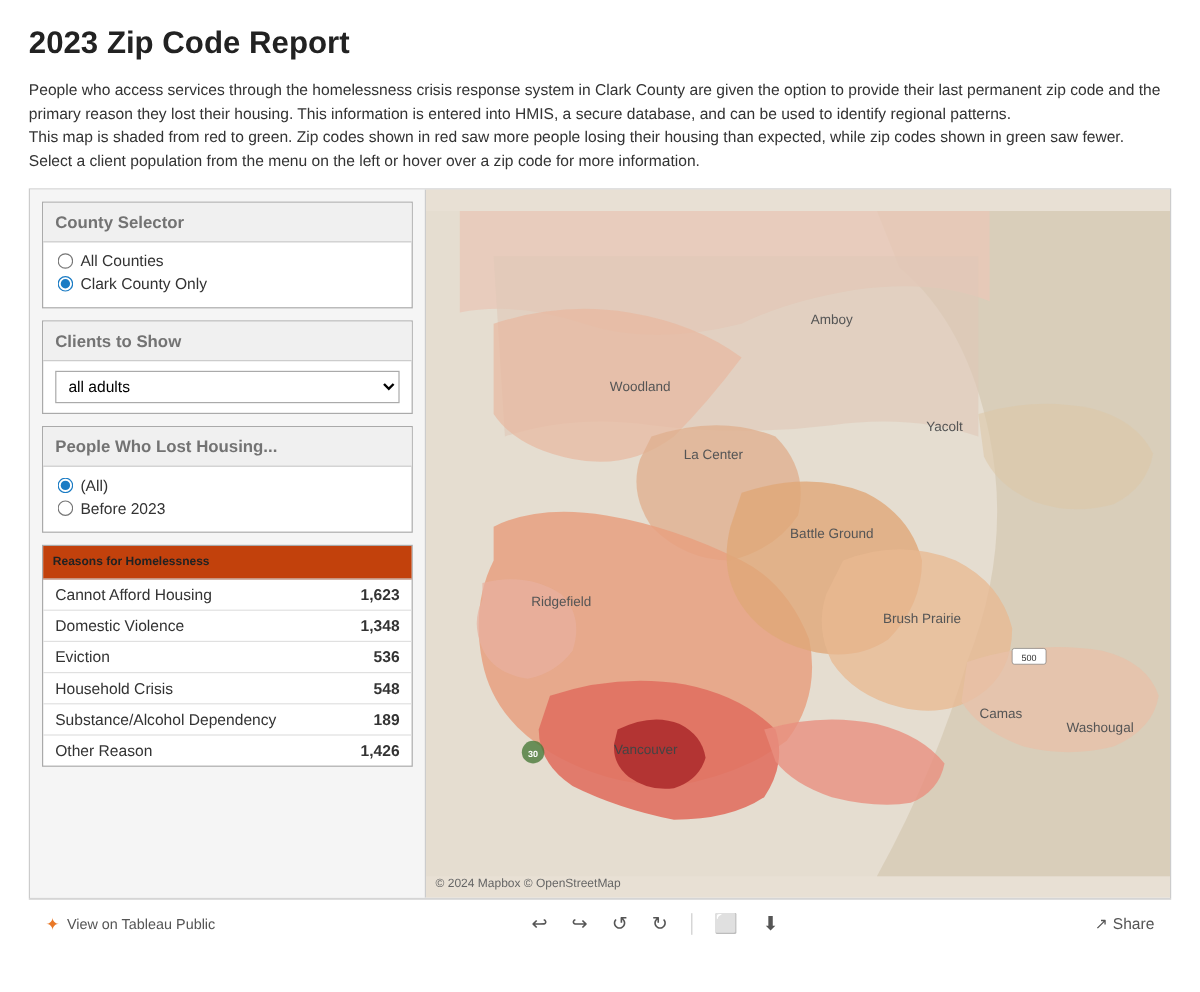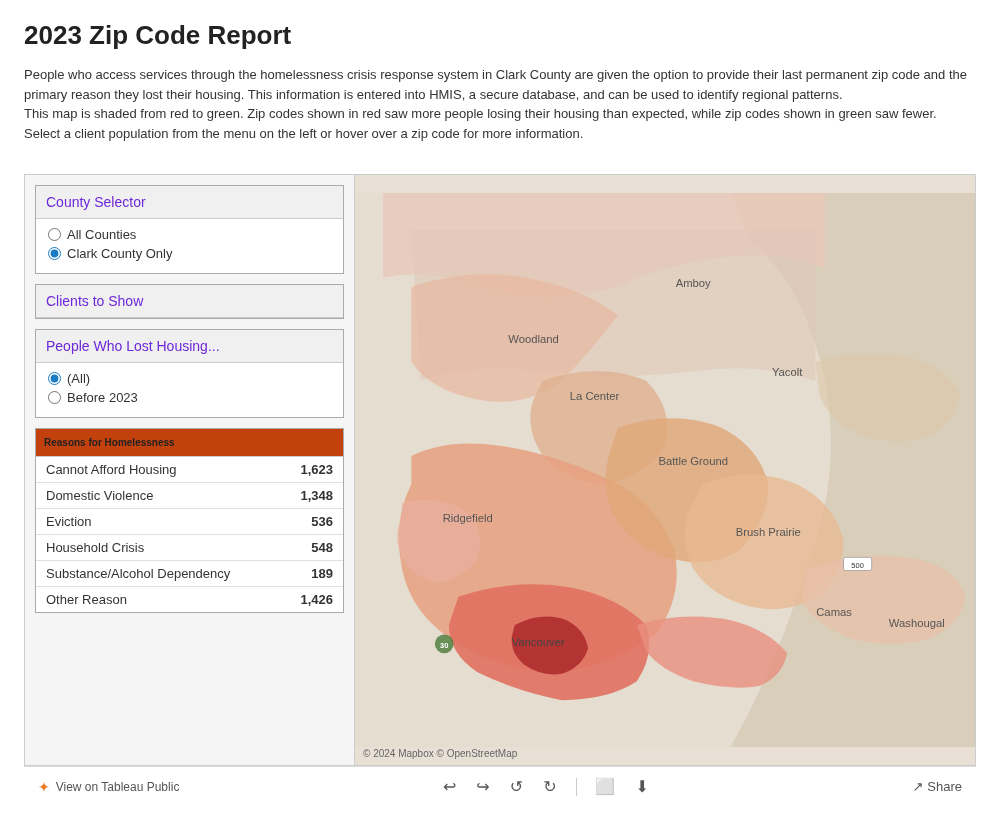--- a/index.html
+++ b/index.html
@@ -25,21 +25,21 @@
     .description {
       font-size: 13px;
       color: #333;
       line-height: 1.5;
     }
 
     .description-2 {
       font-size: 13px;
       color: #333;
       line-height: 1.5;
-      margin-bottom: 31px;
+      margin-bottom: 14px;
     }
 
     .main-content {
       display: flex;
       width: 100%;
       border: 1px solid #ccc;
       position: relative;
     }
 
     
@@ -53,22 +53,22 @@
     }
 
     .panel-section {
       border: 1px solid #aaa;
       margin: 10px;
       background: #fff;
     }
 
     .panel-section-title {
       font-size: 14px;
-      font-weight: normal;
-      color: #6d28d9;
+      font-weight: bold;
+      color: #737373;
       padding: 8px 10px;
       border-bottom: 1px solid #ccc;
       background: #f0f0f0;
     }
 
     .panel-section-content {
       padding: 8px 12px;
     }
 
     .radio-row {
@@ -260,20 +260,27 @@
             </label>
             <label class="radio-row">
               <input type="radio" name="county" checked="" style="">
               <span>Clark County Only</span>
             </label>
           </div>
         </div>
 
         <div class="panel-section">
           <div class="panel-section-title">Clients to Show</div>
+          <div class="select-wrapper">
+            <select class="clients-select">
+              <option>all adults</option>
+              <option>individuals</option>
+              <option>families</option>
+            </select>
+          </div>
         </div>
 
         <div class="panel-section">
           <div class="panel-section-title">People Who Lost Housing...</div>
           <div class="panel-section-content">
             <label class="radio-row">
               <input type="radio" name="housing" checked="" style="">
               <span>(All)</span>
             </label>
             <label class="radio-row">

